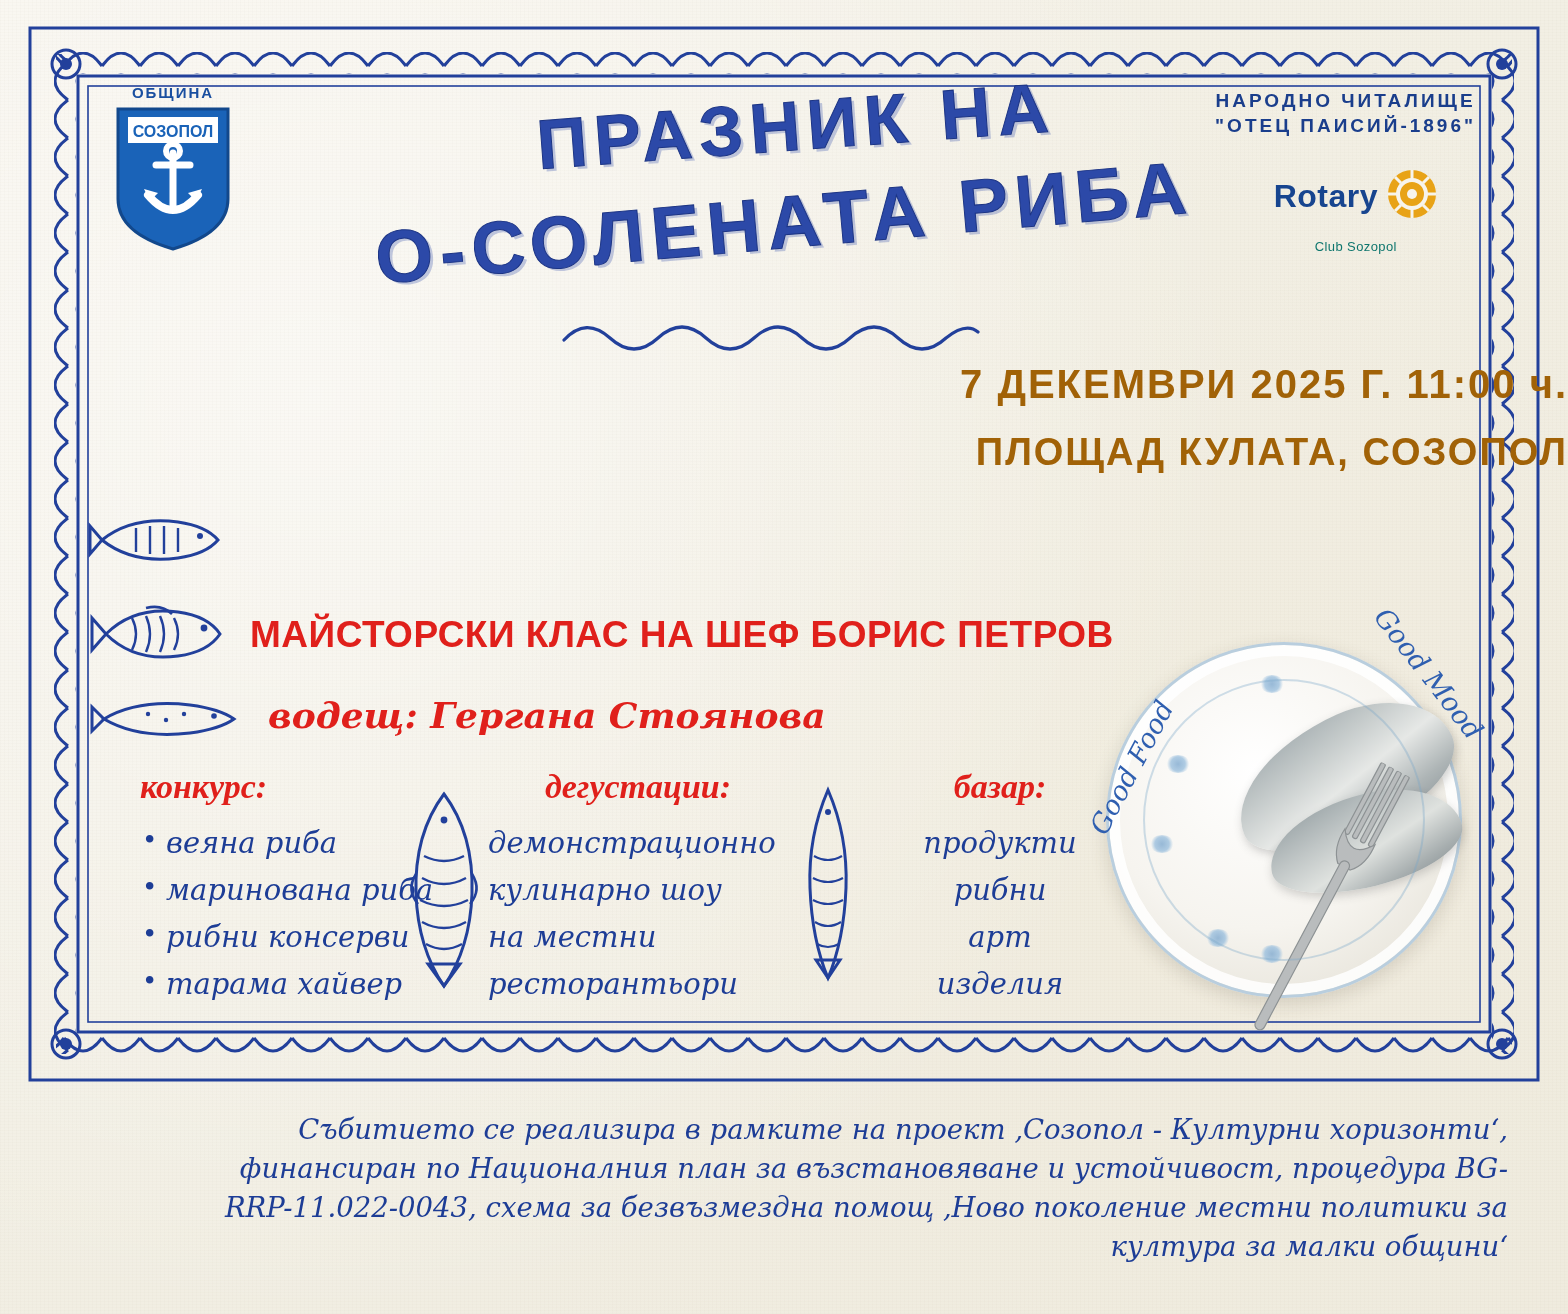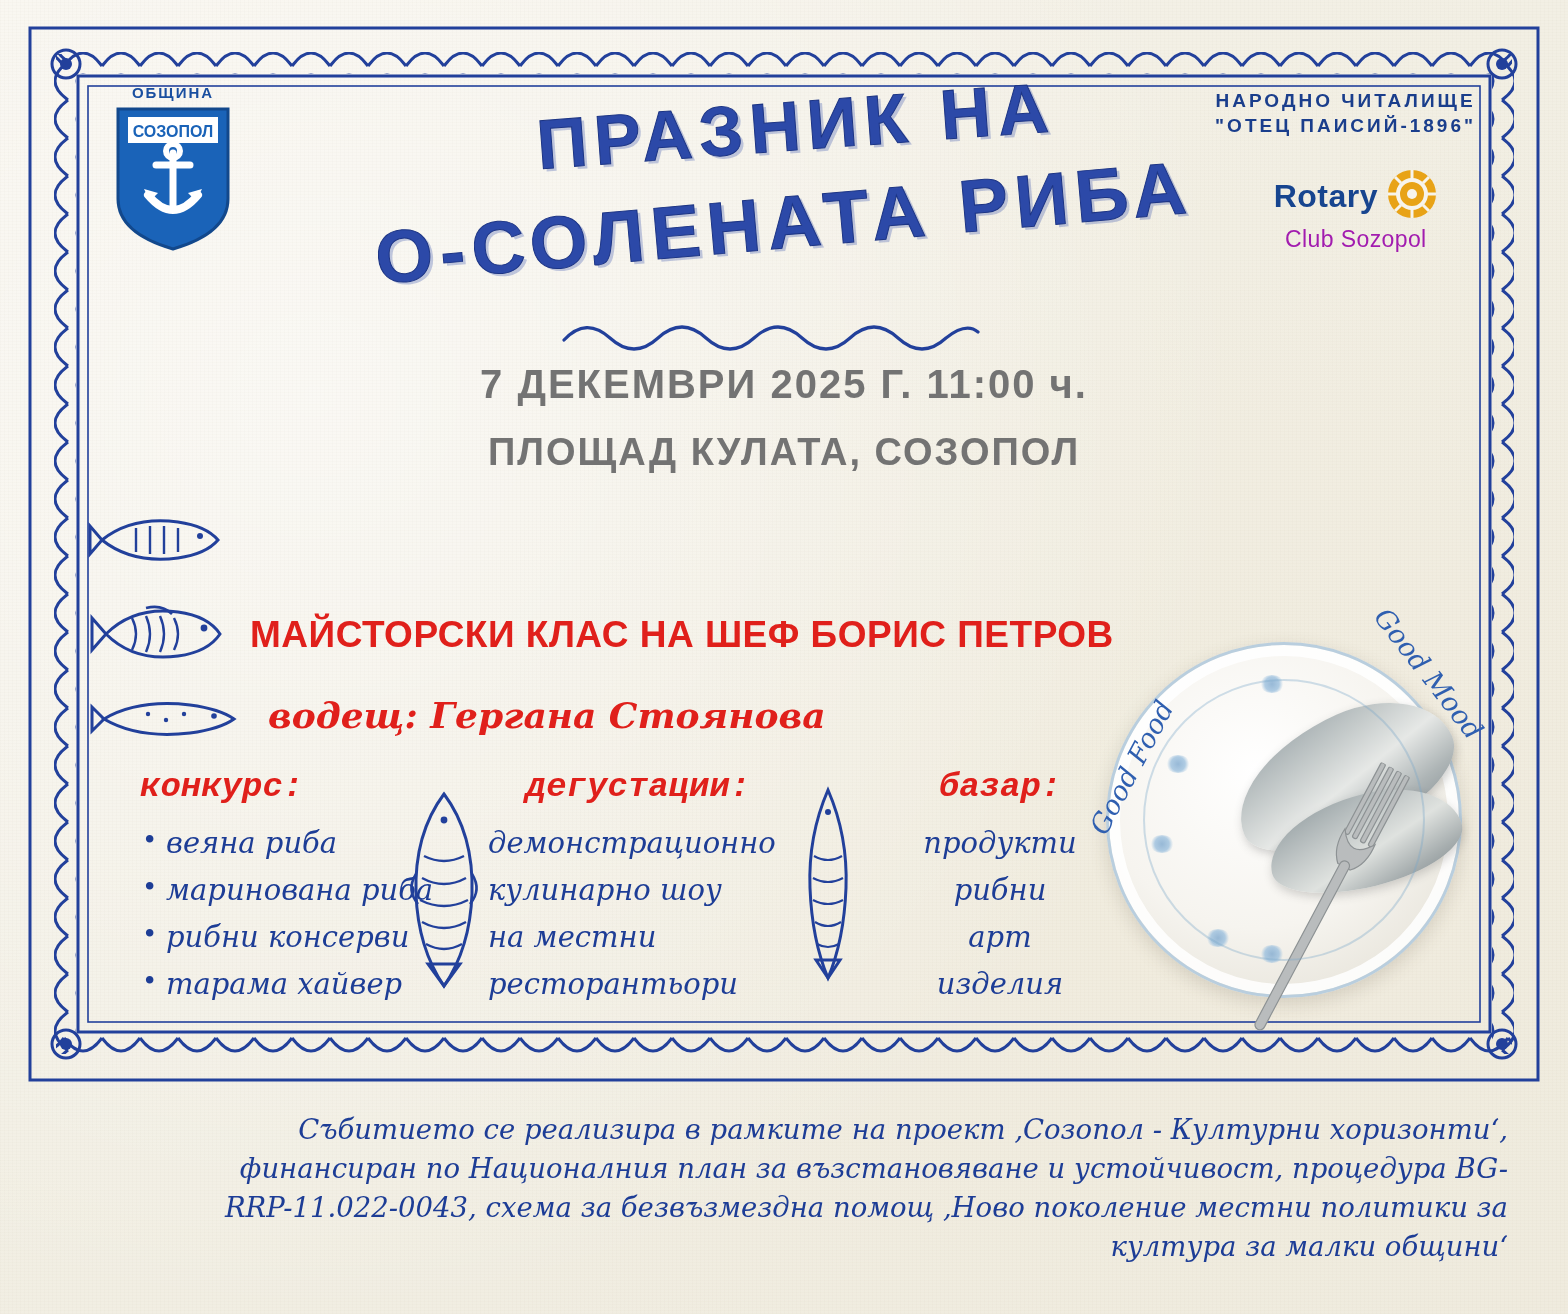--- a/index.html
+++ b/index.html
@@ -81,21 +81,21 @@
   .rotary {
     position: absolute;
     right: 130px;
     top: 168px;
     text-align: center;
     font-family: "Liberation Sans", sans-serif;
     color: #17458f;
   }
   .rotary-row { display: flex; align-items: center; gap: 8px; }
   .rotary-name { font-size: 32px; font-weight: bold; letter-spacing: 0.5px; }
-  .rotary-sub { font-size: 23px; margin-top: 2px; color: #a21caf; letter-spacing: 0.4px; }
+  .rotary-sub { font-size: 13px; margin-top: 15px; color: #0f766e; letter-spacing: 0.4px; }
 
   
   .title-block {
     position: absolute;
     left: 0; right: 0;
     top: 86px;
     text-align: center;
   }
   .title-line {
     font-family: "Liberation Sans", sans-serif;
@@ -119,22 +119,22 @@
   .squiggle {
     position: absolute;
     left: 560px;
     top: 312px;
   }
 
   .datetime {
     position: absolute;
     left: 0; right: 0;
     top: 362px;
-    text-align: center;
-    color: #737373;
+    text-align: right;
+    color: #a16207;
     font-family: "Liberation Sans", sans-serif;
     font-weight: bold;
   }
   .datetime .l1 { font-size: 40px; letter-spacing: 2px; }
   .datetime .l2 { font-size: 38px; letter-spacing: 2px; margin-top: 24px; }
 
   
   .row-concert {
     position: absolute;
     left: 250px;
@@ -169,21 +169,21 @@
   .fish-icon-1 { position: absolute; left: 88px; top: 512px; }
   .fish-icon-2 { position: absolute; left: 88px; top: 598px; }
   .fish-icon-3 { position: absolute; left: 88px; top: 694px; }
 
   
   .col {
     position: absolute;
     color: #1d3d96;
   }
   .col-head {
-    font-family: Liberation Mono, monospace;
+    font-family: Liberation Serif, serif;
     font-style: italic;
     font-weight: bold;
     font-size: 34px;
     color: #e0201b;
     margin-bottom: 14px;
   }
   .col ul {
     list-style: none;
     margin: 0;
     padding: 0;

